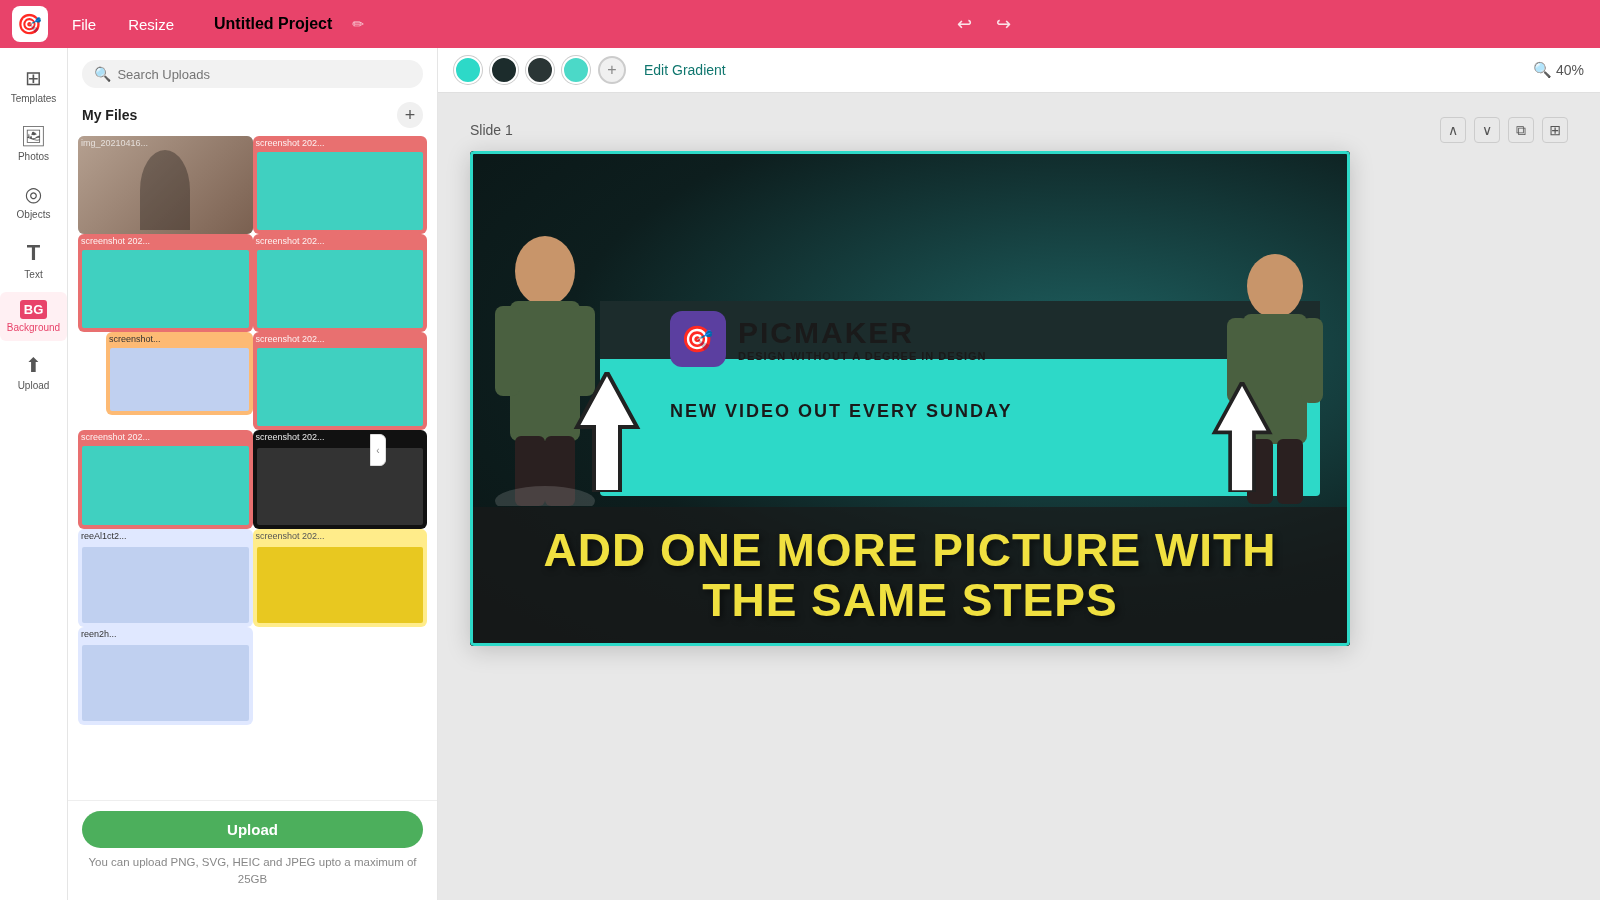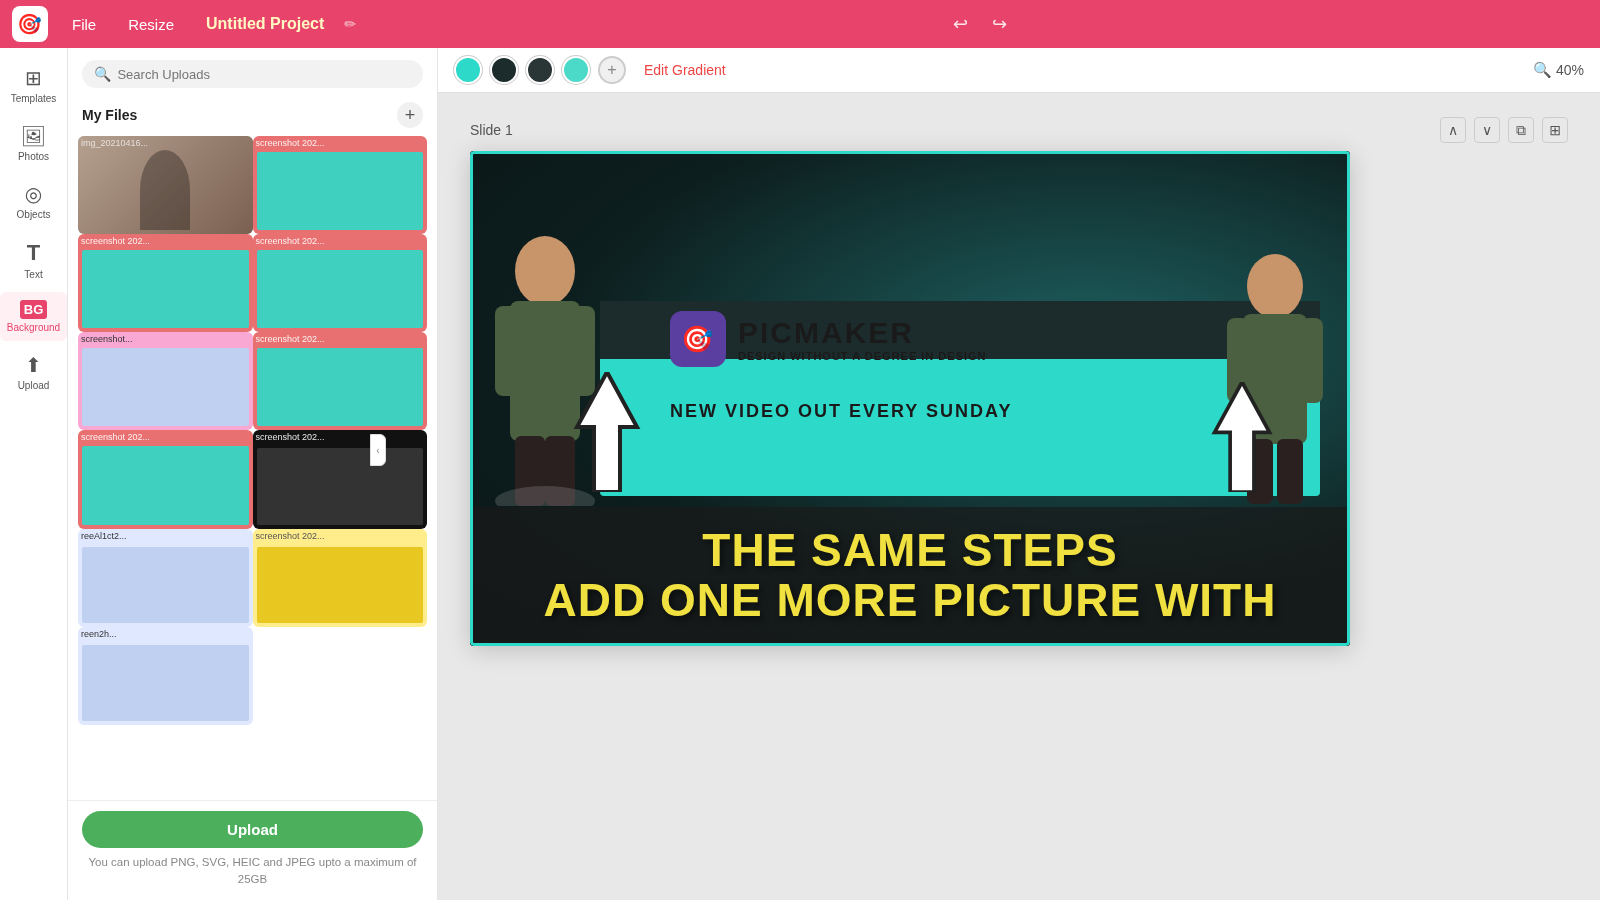--- a/index.html
+++ b/index.html
@@ -21,21 +21,21 @@
       background: #fff;
       border-radius: 8px;
       display: flex; align-items: center; justify-content: center;
       font-size: 20px;
     }
     .topbar-btn {
       background: none; border: none; color: #fff; font-size: 15px; cursor: pointer; padding: 4px 8px;
       font-weight: 500;
     }
     #project-title {
-      font-size: 16px; font-weight: 600; color: #fef9c3; margin-left: 8px;
+      font-size: 16px; font-weight: 600; color: #000000; margin-left: 16px;
     }
     #edit-icon { color: rgba(255,255,255,0.7); font-size: 14px; cursor: pointer; margin-left: 4px; }
     #topbar-center { flex: 1; display: flex; align-items: center; justify-content: center; gap: 24px; }
     .undo-redo-btn {
       background: none; border: none; color: #fff; font-size: 18px; cursor: pointer; opacity: 0.85;
     }
     #topbar-right { display: flex; align-items: center; gap: 14px; }
     #all-changes-saved { color: rgba(255,255,255,0.85); font-size: 13px; }
     #upgrade-btn {
       background: #f7c948; color: #3a3000; border: none; border-radius: 20px;
@@ -161,21 +161,21 @@
     .color-swatch {
       width: 28px; height: 28px; border-radius: 50%; cursor: pointer; border: 2px solid #fff;
       box-shadow: 0 0 0 1px #ccc;
     }
     #add-color-btn {
       width: 28px; height: 28px; border-radius: 50%; background: #f0f0f0;
       border: 2px solid #ccc; font-size: 16px; cursor: pointer;
       display: flex; align-items: center; justify-content: center; color: #888;
     }
     #gradient-label {
-      margin-left: 10px; font-size: 14px; font-weight: 500; color: #ef4444;
+      margin-left: 10px; font-size: 14px; font-weight: 500; color: #0f766e;
     }
     #zoom-indicator {
       margin-left: auto; display: flex; align-items: center; gap: 4px;
       font-size: 14px; color: #555;
     }
     #zoom-icon { font-size: 15px; }
 
     
     #slide-area {
       flex: 1;
@@ -397,21 +397,21 @@
           <div style="position:absolute;inset:16px 4px 4px;background:#40d0c0;border-radius:2px;"></div>
         </div>
       </div>
 
       <div class="file-thumb" style="background:#e87070;">
         <div style="width:100%;height:100%;position:relative;">
           <span style="position:absolute;top:2px;left:3px;font-size:9px;color:rgba(255,255,255,0.9)">screenshot 202...</span>
           <div style="position:absolute;inset:16px 4px 4px;background:#40d0c0;border-radius:2px;"></div>
         </div>
       </div>
-      <div class="file-thumb" style="background:#f9a8d4;">
+      <div class="file-thumb" style="background:#fdba74;margin-left:28px;">
         <div style="width:100%;height:100%;position:relative;">
           <span style="position:absolute;top:2px;left:3px;font-size:9px;color:#333">screenshot...</span>
           <div style="position:absolute;inset:16px 4px 4px;background:#c0d0f0;border-radius:2px;"></div>
         </div>
       </div>
 
       <div class="file-thumb" style="background:#e87070;">
         <div style="width:100%;height:100%;position:relative;">
           <span style="position:absolute;top:2px;left:3px;font-size:9px;color:rgba(255,255,255,0.9)">screenshot 202...</span>
           <div style="position:absolute;inset:16px 4px 4px;background:#40d0c0;border-radius:2px;"></div>
@@ -535,22 +535,22 @@
           </svg>
         </div>
 
         <div style="position:absolute;right:65px;bottom:150px;z-index:8;">
           <svg width="85" height="110" viewBox="0 0 85 120">
             <polygon points="42,0 72,55 55,55 55,120 29,120 29,55 12,55" fill="white" stroke="#222" stroke-width="4"></polygon>
           </svg>
         </div>
 
         <div id="overlay-text">
+          <div id="overlay-line1">ADD ONE MORE PICTURE WITH</div>
           <div id="overlay-line2">THE SAME STEPS</div>
-          <div id="overlay-line1">ADD ONE MORE PICTURE WITH</div>
         </div>
 
         <div id="slide-canvas-border"></div>
       </div>
     </div>
   </div>
 
 </div>
 
 </body></html>

